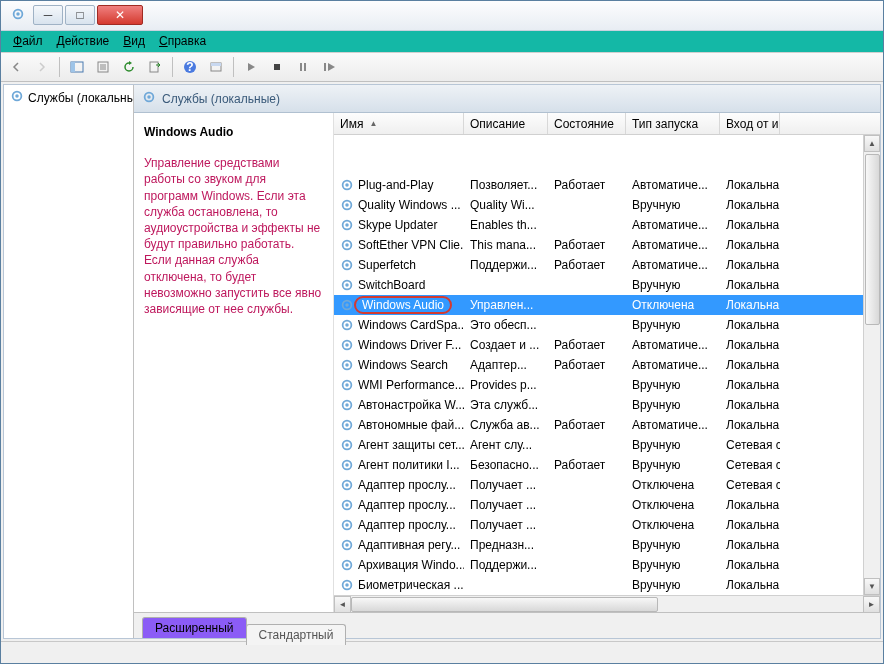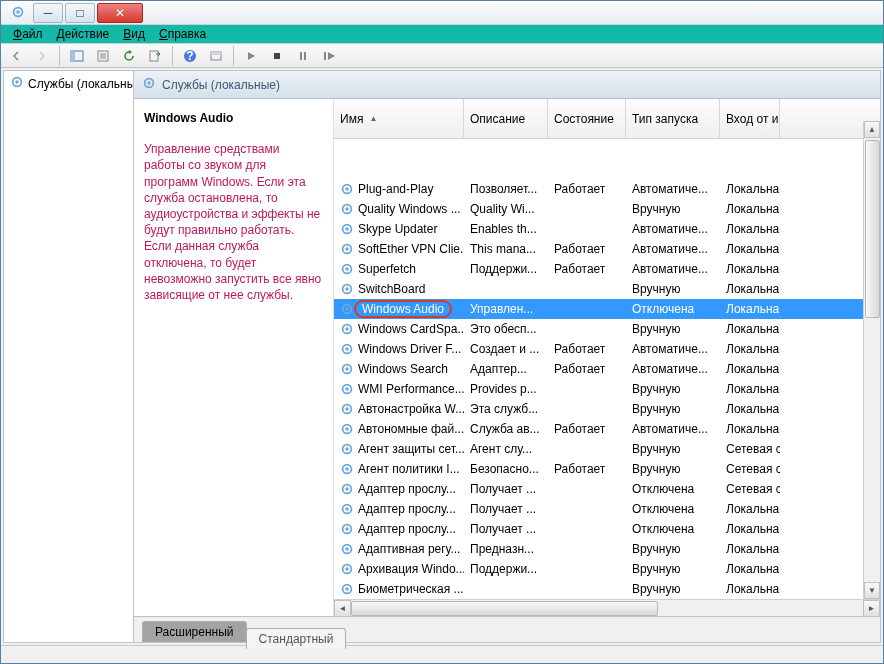--- a/index.html
+++ b/index.html
@@ -21,37 +21,37 @@
 .left-pane { width:130px; border-right:1px solid #c0c0c0; background:#fff; overflow:hidden; }
 .tree-item { padding:4px 6px; display:flex; align-items:center; gap:4px; white-space:nowrap; background:#fff; }
 .right-pane { flex:1; display:flex; flex-direction:column; }
 .panel-header { height:28px; background:linear-gradient(to bottom,#eef2f6,#d6e0ea); border-bottom:1px solid #b0c0d0; display:flex; align-items:center; padding:0 8px; gap:6px; color:#3a5a7a; font-weight:normal; }
 .panel-body { flex:1; display:flex; overflow:hidden;justify-content:flex-end; }
 .detail-pane { width:200px; padding:12px 10px; border-right:1px solid #e0e0e0; overflow:hidden; }
 .detail-title { font-weight:bold; margin-bottom:16px; font-size:12px; }
 .detail-label { margin-bottom:2px; }
 .detail-desc { line-height:1.35; color:#be185d; }
 .list-pane { flex:1; display:flex; flex-direction:column; overflow:hidden; position:relative; }
-.list-header { display:flex; background:linear-gradient(to bottom,#fdfdfd,#efefef); border-bottom:1px solid #d0d0d0; height:40px; }
+.list-header { display:flex; background:linear-gradient(to bottom,#fdfdfd,#efefef); border-bottom:1px solid #d0d0d0; height:22px; }
 .col { padding:3px 6px; border-right:1px solid #d8d8d8; white-space:nowrap; overflow:hidden; display:flex; align-items:center; }
 .col.name { width:130px; }
 .col.desc { width:84px; }
 .col.state { width:78px; }
 .col.start { width:94px; }
 .col.logon { width:60px; }
 .sort-arrow { font-size:8px; margin-left:6px; color:#666; }
 .list-body { flex:1; overflow-y:auto; overflow-x:auto; position:relative;margin-top:40px; }
 .row { display:flex; height:20px; align-items:center; white-space:nowrap; }
 .row .col { border:none; padding:2px 6px; overflow:hidden; text-overflow:ellipsis; }
 .row.selected { background:#3399ff; color:#fff; }
 .row.selected .cell-name-text { border:2px solid #d43a2f; border-radius:10px; padding:0 6px; margin-left:-4px; background:#3399ff; }
 .svc-icon { width:14px; height:14px; flex-shrink:0; margin-right:4px; display:inline-flex; align-items:center; justify-content:center; }
 .gear { width:14px; height:14px; }
 .tabs { height:26px; background:#f0f0f0; border-top:1px solid #c0c0c0; display:flex; align-items:flex-end; padding:0 8px; }
-.tab { padding:3px 12px; border:1px solid #b0b0b0; border-bottom:none; background:#a3a3a3; border-radius:3px 3px 0 0; margin-right:-1px; position:relative; }
+.tab { padding:3px 12px; border:1px solid #b0b0b0; border-bottom:none; background:#8b5cf6; border-radius:3px 3px 0 0; margin-right:-1px; position:relative; }
 .tab.inactive { background:#f4f4f4; color:#555; top:7px; }
 .statusbar { height:22px; background:#f0f0f0; border-top:1px solid #c8c8c8; }
 .hscroll { height:17px; background:#f0f0f0; border-top:1px solid #d0d0d0; display:flex; align-items:center; }
 .hscroll-btn { width:17px; height:17px; background:linear-gradient(#f8f8f8,#e0e0e0); border:1px solid #c0c0c0; display:flex; align-items:center; justify-content:center; font-size:8px; color:#555; }
 .hscroll-track { flex:1; height:17px; background:#f0f0f0; position:relative; }
 .hscroll-thumb { position:absolute; left:0; width:60%; height:15px; top:1px; background:linear-gradient(#f8f8f8,#d8d8d8); border:1px solid #b8b8b8; border-radius:2px; }
 .vscroll { width:17px; background:#f0f0f0; border-left:1px solid #d0d0d0; position:absolute; right:0; top:22px; bottom:17px; display:flex; flex-direction:column; }
 .vscroll-btn { height:17px; background:linear-gradient(#f8f8f8,#e0e0e0); border:1px solid #c0c0c0; display:flex; align-items:center; justify-content:center; font-size:8px; color:#555; }
 .vscroll-track { flex:1; position:relative; }
 .vscroll-thumb { position:absolute; top:2px; width:15px; left:1px; height:40%; background:linear-gradient(to right,#f8f8f8,#d8d8d8); border:1px solid #b8b8b8; border-radius:2px; }

